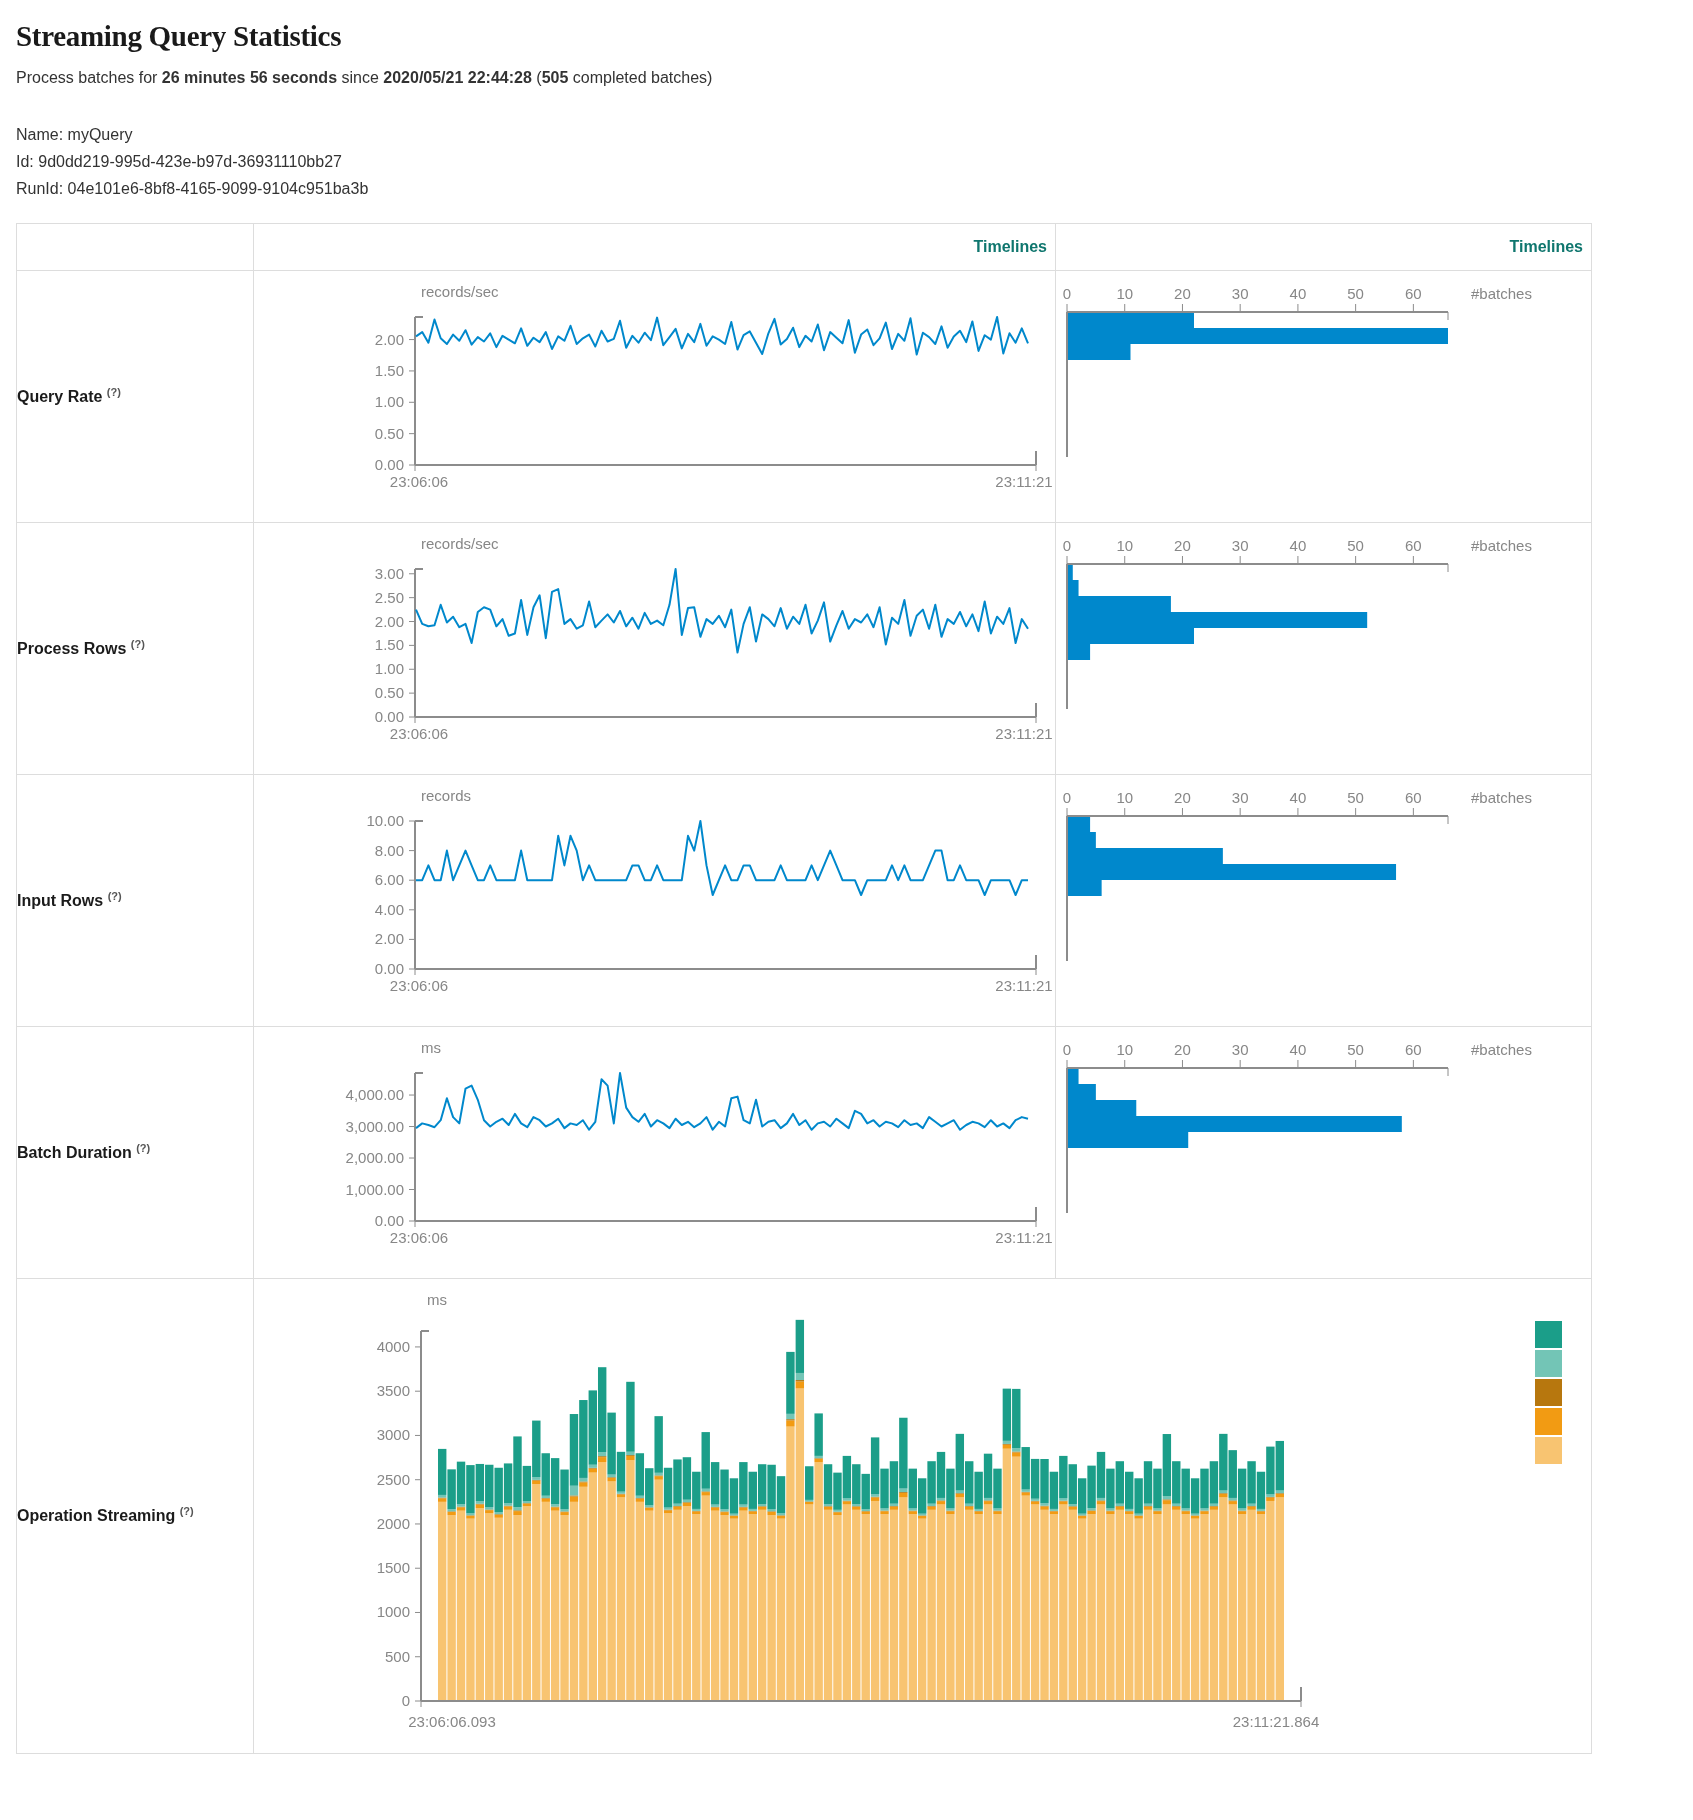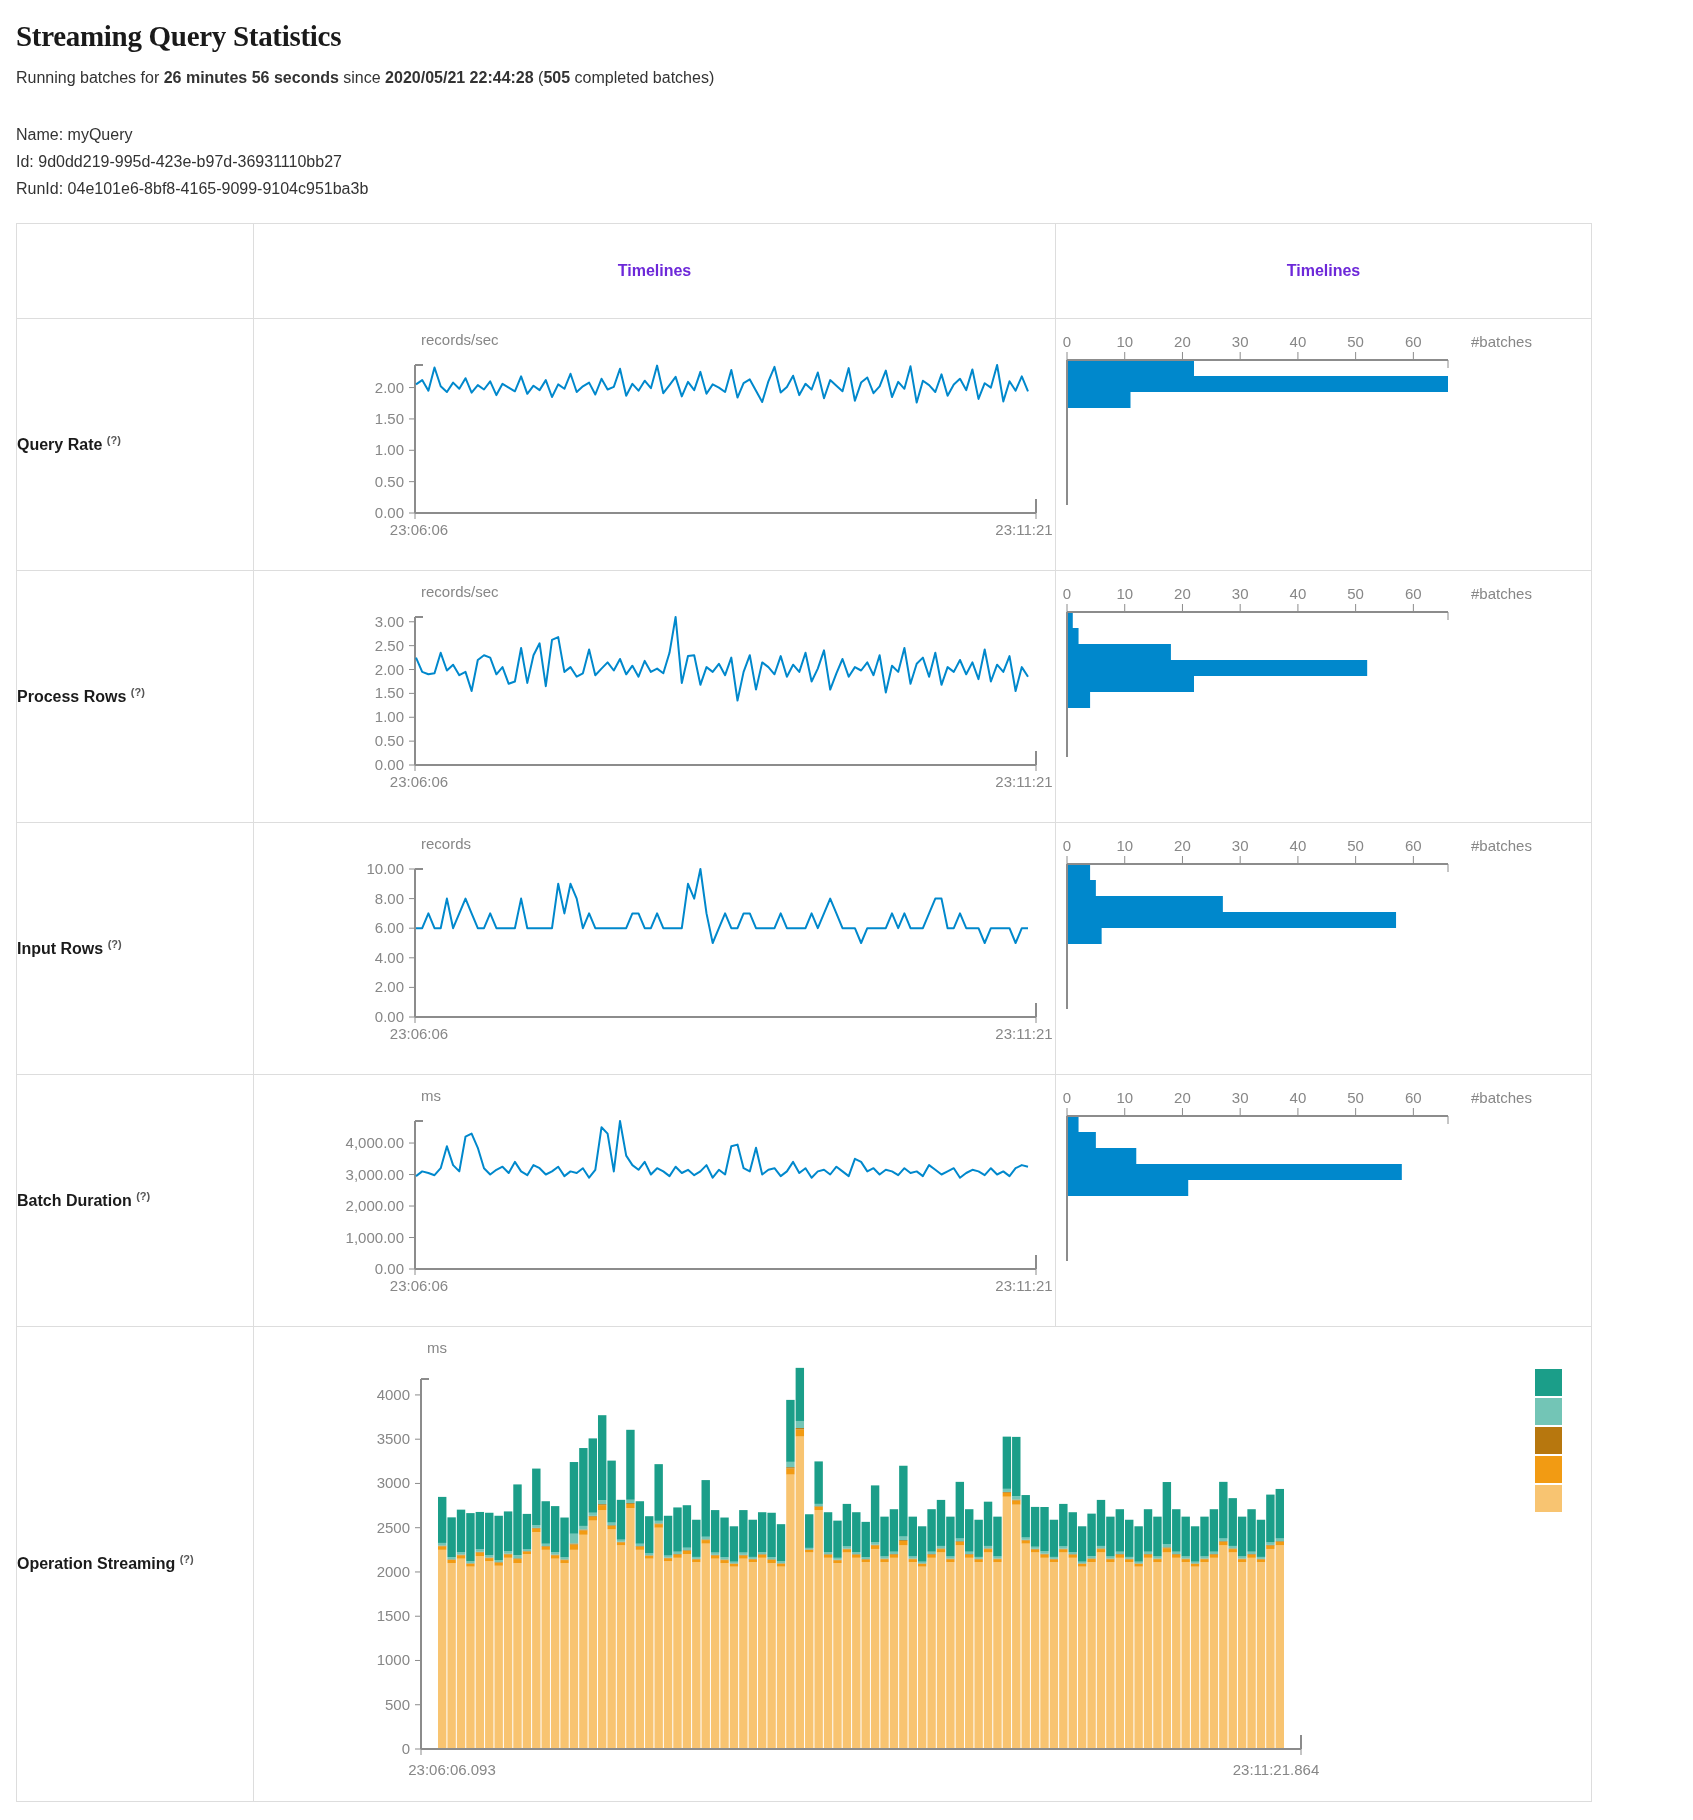--- a/index.html
+++ b/index.html
@@ -5,35 +5,35 @@
   html,body{margin:0;padding:0;background:#fff;}
   body{font-family:"Liberation Sans",sans-serif;color:#333;width:1693px;min-height:1820px;}
   .content{padding:6px 16px 30px 16px;}
   h1{font-size:29px;font-weight:700;color:#1a1a1a;margin:14px 0 16px 0;letter-spacing:-0.3px;font-family:Liberation Serif, serif;}
   .subtitle{font-size:16px;color:#333;margin:0 0 34px 0;}
   .subtitle .b{font-weight:700;}
   .info{font-size:16px;line-height:1.7;margin:0 0 12px 0;}
   .info .lbl{font-weight:400;}
   table.stats{border-collapse:collapse;table-layout:fixed;width:1575px;margin-top:20px;background:#fff;}
   table.stats th,table.stats td{border:1px solid #ddd;padding:0;}
-  table.stats th{text-align:center;font-size:16px;font-weight:700;color:#6d28d9;padding:36px 8px;height:22px;}
+  table.stats th{text-align:right;font-size:16px;font-weight:700;color:#0f766e;padding:12px 8px;height:22px;}
   td.rowlabel{font-weight:700;font-size:16px;color:#1b1b1b;padding:0 6px 0 8px;vertical-align:middle;}
   td.rowlabel sup{font-size:11px;color:#555;font-weight:700;cursor:default;}
   td.chartcell{vertical-align:top;}
   .chartbox{display:block;line-height:0;text-align:right;}
   svg{display:block;}
   svg text{font-family:"Liberation Sans",sans-serif;}
 </style>
 </head>
 <body>
 
 <div class="content">
   <h1>Streaming Query Statistics</h1>
 
-  <div class="subtitle"><span>Running batches for </span><span class="b">26 minutes 56 seconds</span><span> since </span><span class="b">2020/05/21 22:44:28</span><span> (</span><span class="b">505</span><span> completed batches)</span></div>
+  <div class="subtitle"><span>Process batches for </span><span class="b">26 minutes 56 seconds</span><span> since </span><span class="b">2020/05/21 22:44:28</span><span> (</span><span class="b">505</span><span> completed batches)</span></div>
 
   <div class="info">
     <div><span class="lbl">Name:</span> <span>myQuery</span></div>
     <div><span class="lbl">Id:</span> <span>9d0dd219-995d-423e-b97d-36931110bb27</span></div>
     <div><span class="lbl">RunId:</span> <span>04e101e6-8bf8-4165-9099-9104c951ba3b</span></div>
   </div>
 
   <table class="stats">
     <colgroup>
       <col style="width:237px">

